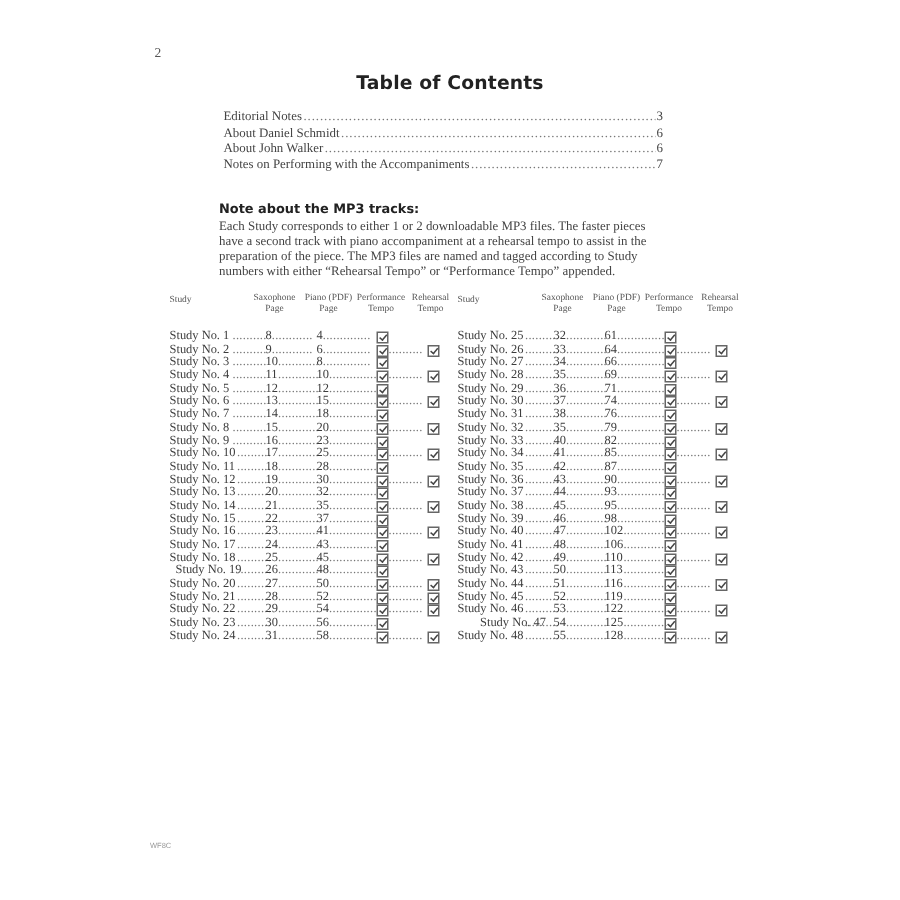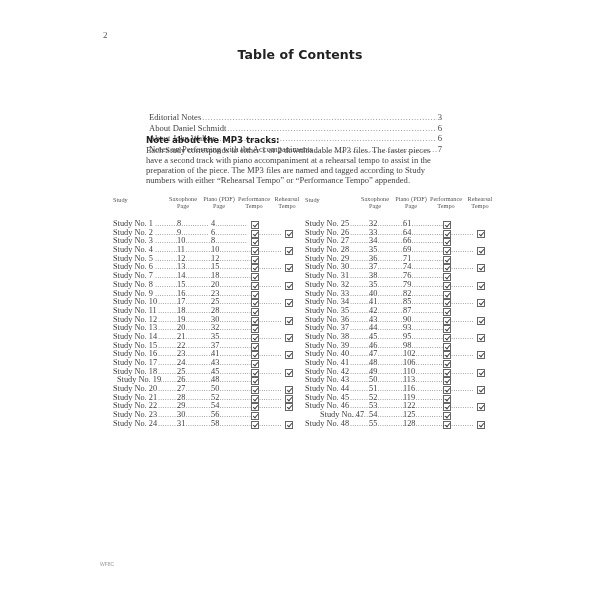--- a/index.html
+++ b/index.html
@@ -1,21 +1,21 @@
 <!DOCTYPE html>
 <html><head>
   <meta charset="utf-8">
   <style>
     html, body { margin: 0; padding: 0; background: #ffffff; }
     body { width: 600px; height: 600px; position: relative; overflow: hidden;
       font-family: "Liberation Serif", serif; color: #3a3a3a; }
     .page-num { position: absolute; left: 103px; top: 30px; font-size: 9px; color: #555; }
     .title { position: absolute; left: 0; width: 600px; top: 47px; text-align: center;
       font-family: "DejaVu Sans", sans-serif; font-weight: bold; font-size: 12.5px; color: #222; letter-spacing: 0.1px; }
-    .toc { position: absolute; left: 149px; top: 72px; width: 293px; margin-top: 40px; }
+    .toc { position: absolute; left: 149px; top: 72px; width: 293px; }
     .toc-row { display: flex; align-items: baseline; font-size: 8.6px; line-height: 10.6px; color: #444; }
     .toc-row .lbl { white-space: nowrap; }
     .toc-row .dots { flex: 1; overflow: hidden; white-space: nowrap; color: #777; letter-spacing: 0.6px; margin: 0 1px; }
     .toc-row .dots::after { content: "................................................................................................................................................................"; }
     .toc-row .pg { white-space: nowrap; }
     .note { position: absolute; left: 146px; top: 135px; width: 300px; }
     .note-head { font-family: "DejaVu Sans", sans-serif; font-weight: bold; font-size: 8.6px; color: #222; line-height: 10px; }
     .note-body { font-size: 8.6px; line-height: 9.9px; color: #444; margin-top: 1px; }
     .tbl { position: absolute; top: 196px; }
     .tbl.left { left: 113px; width: 185px; }

